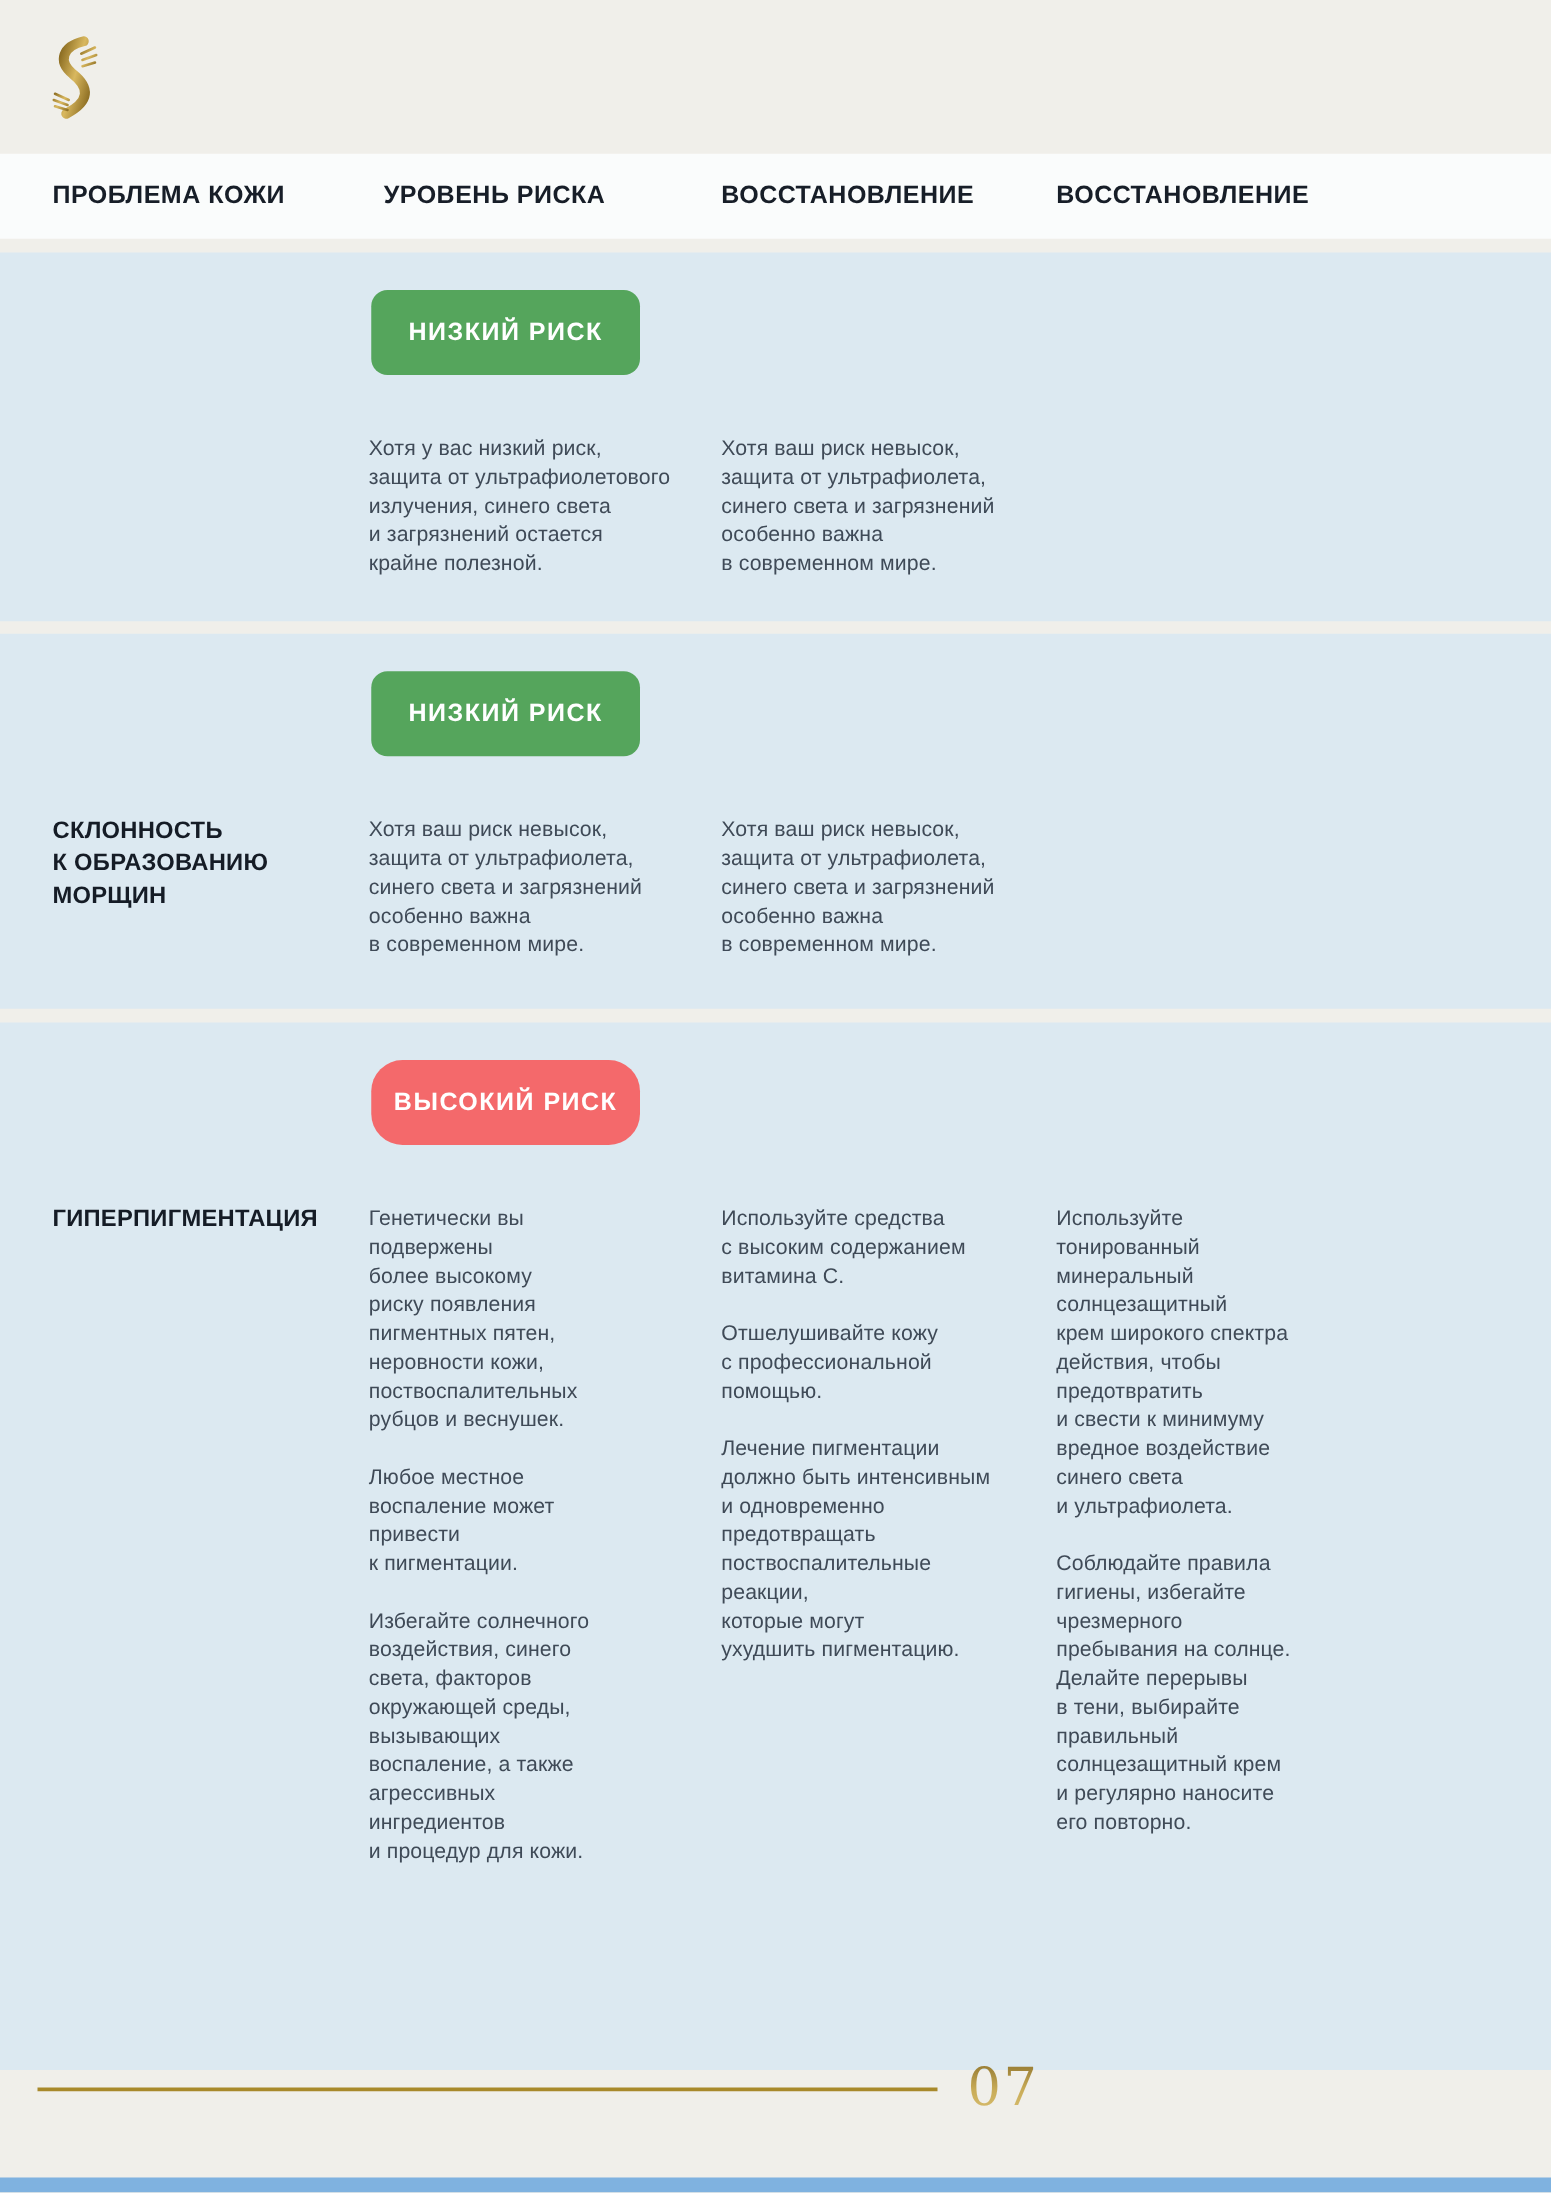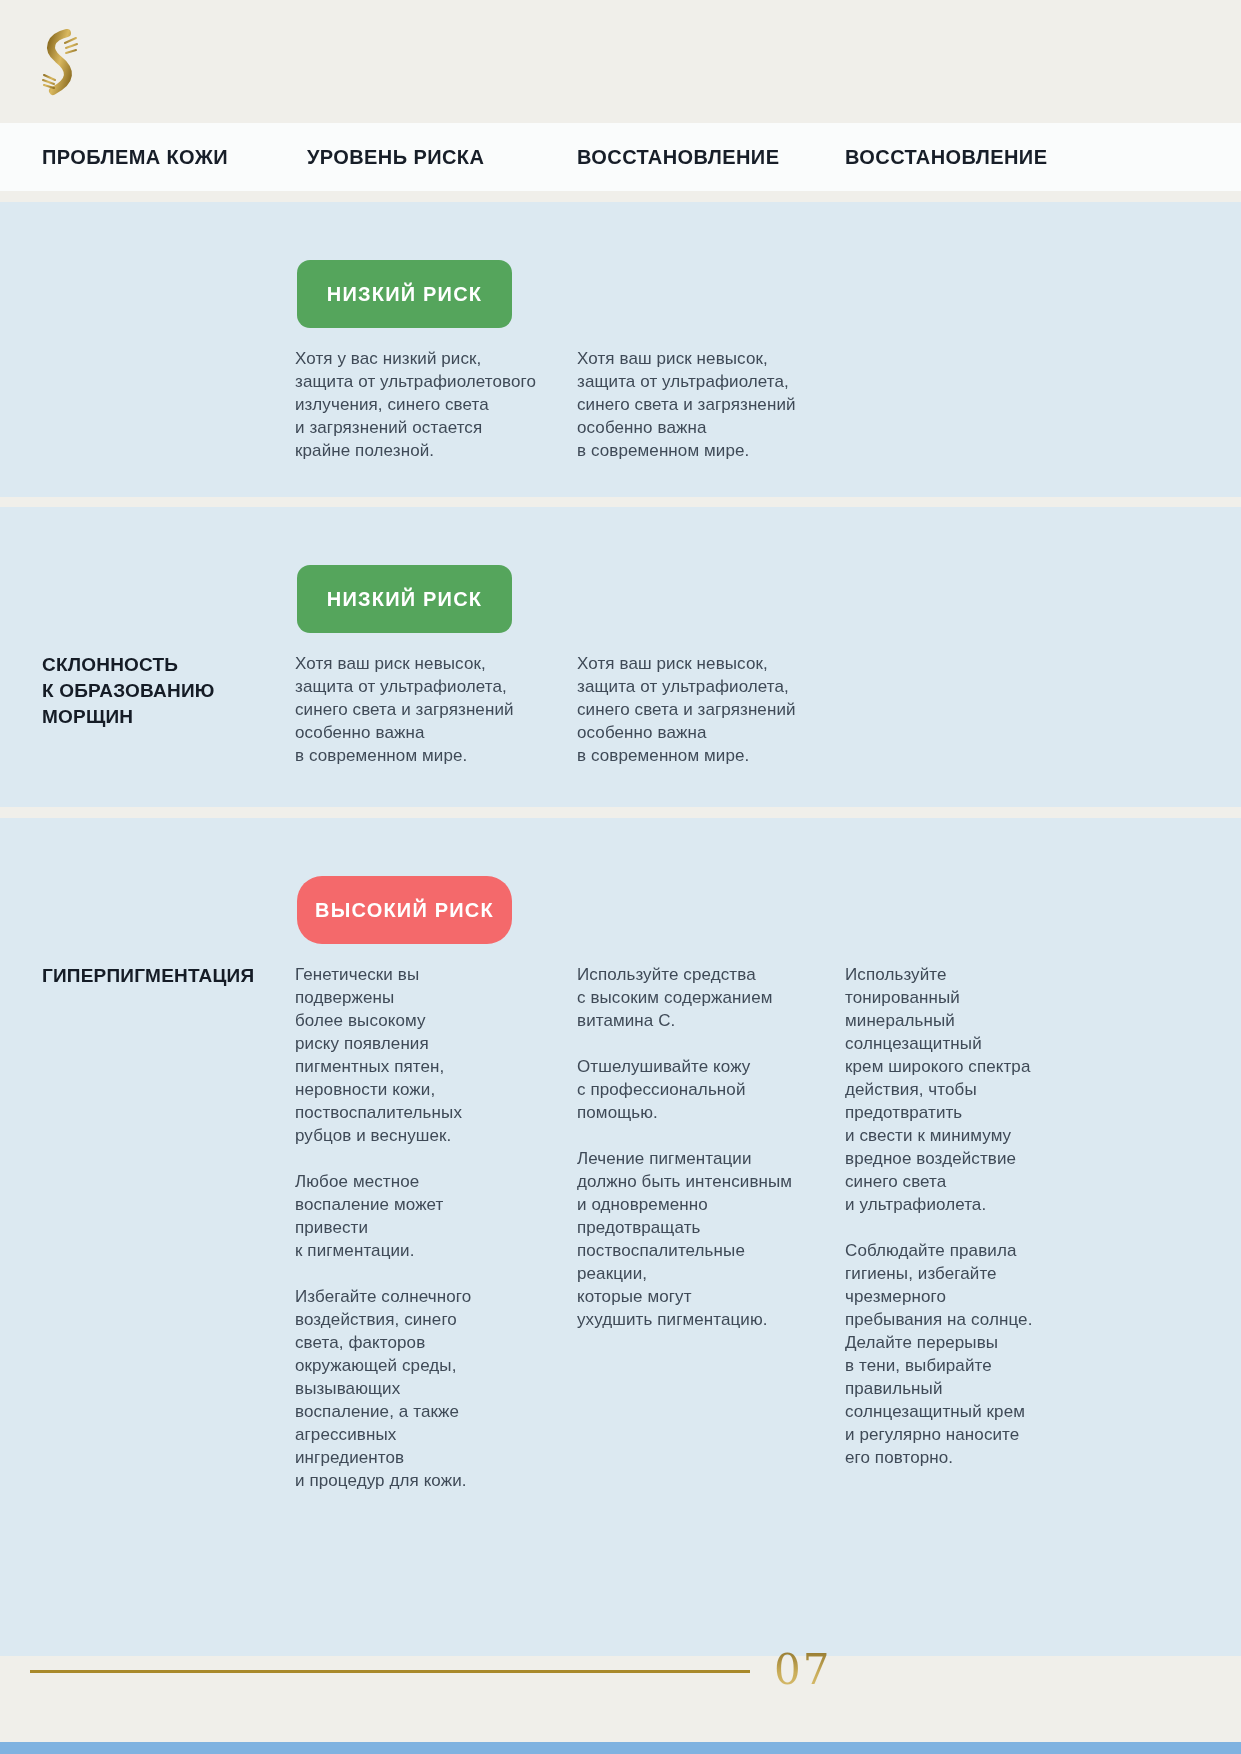--- a/index.html
+++ b/index.html
@@ -23,21 +23,20 @@
   .panel{position:absolute;left:0;width:1241px;background:#DCE9F1;}
   .s1{top:202px;height:295px}
   .s2{top:507px;height:300px}
   .s3{top:818px;height:838px}
 
   .badge{
     position:absolute;left:297px;top:30px;width:215px;height:68px;
     border-radius:13px;display:flex;align-items:center;justify-content:center;
     color:#FFFFFF;font-weight:700;font-size:20px;letter-spacing:1.2px;
     white-space:nowrap;
-    margin-top:28px;
   }
   .sec-title{
     position:absolute;left:42px;top:145px;width:255px;margin:0;
     font-size:19px;line-height:26px;font-weight:700;color:#151C26;
     letter-spacing:.2px;white-space:pre-line;
   }
   .cell{
     position:absolute;top:145px;margin:0;
     font-size:17px;line-height:23px;color:#3F4A57;
     letter-spacing:.1px;white-space:pre-line;

